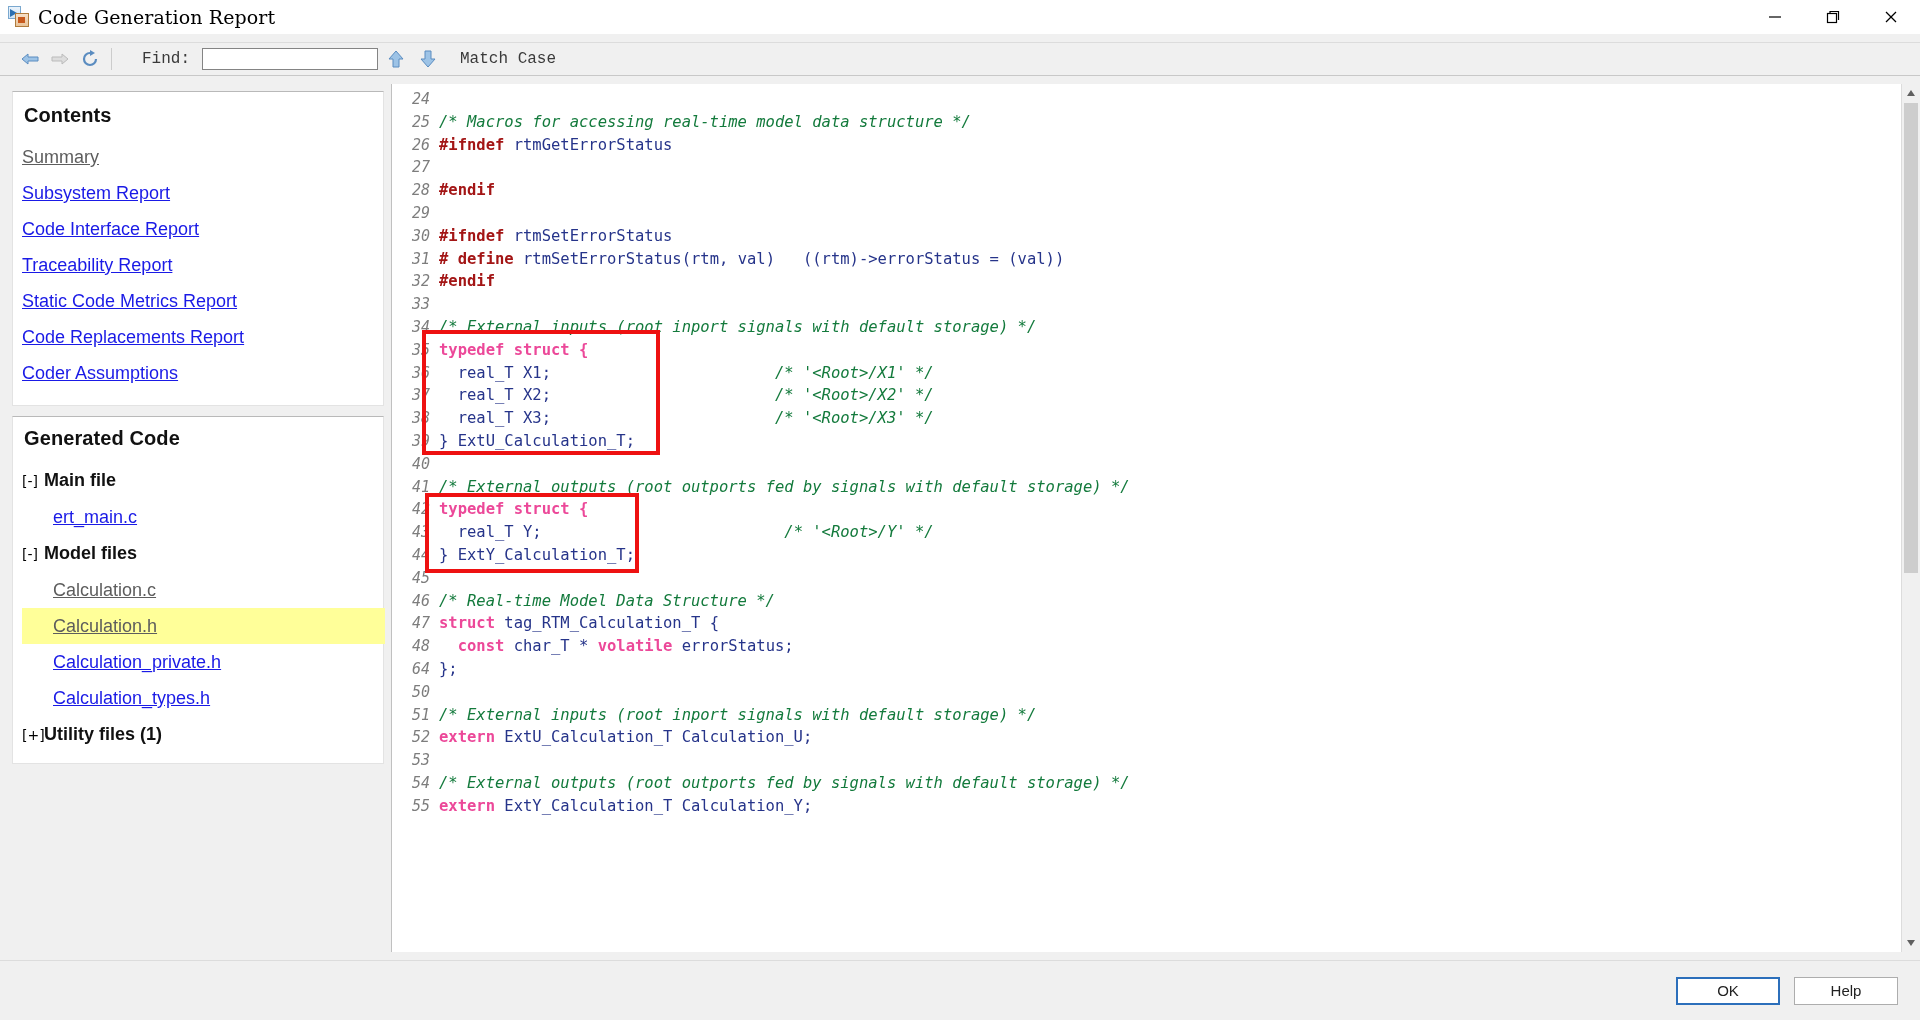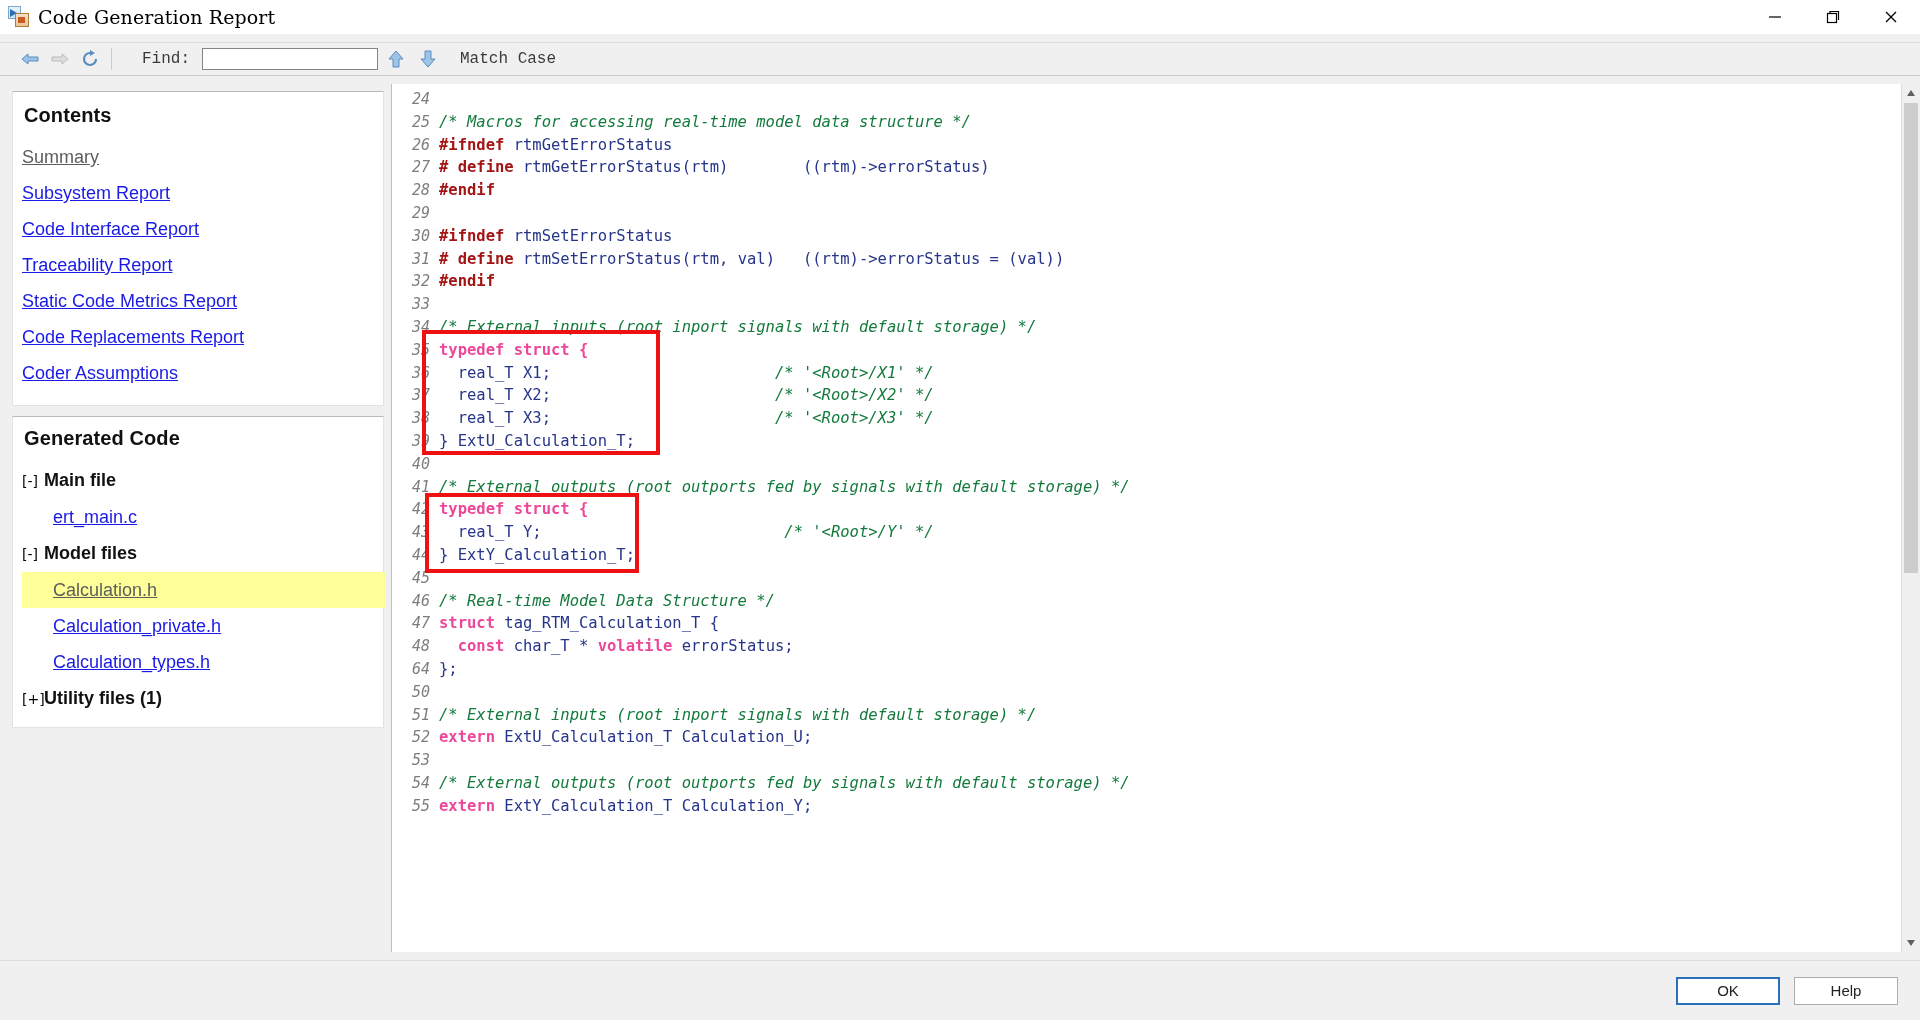--- a/index.html
+++ b/index.html
@@ -389,37 +389,38 @@
         <div class="tree-row">
           <span class="tree-toggle">[-]</span>
           <span class="tree-label">Main file</span>
         </div>
         <a class="link file">ert_main.c</a>
 
         <div class="tree-row">
           <span class="tree-toggle">[-]</span>
           <span class="tree-label">Model files</span>
         </div>
+        <a class="link file visited">Calculation.c</a>
         <a class="link highlight">Calculation.h</a>
         <a class="link file">Calculation_private.h</a>
         <a class="link file">Calculation_types.h</a>
 
         <div class="tree-row">
           <span class="tree-toggle">[+]</span>
           <span class="tree-label">Utility files (1)</span>
         </div>
       </div>
     </div>
 
     <div class="codewrap">
       <div class="code-area" id="code-area">
           <div class="code-line"><span class="lnum">24</span><span class="ltext"></span></div>
           <div class="code-line"><span class="lnum">25</span><span class="ltext"><span class="tok-cmt">/* Macros for accessing real-time model data structure */</span></span></div>
           <div class="code-line"><span class="lnum">26</span><span class="ltext"><span class="tok-pp">#ifndef </span><span class="tok-id">rtmGetErrorStatus</span></span></div>
-          <div class="code-line"><span class="lnum">27</span><span class="ltext"><span class="tok-pp"># define </span><span class="tok-id">rtmGetErrorStatus(rtm)        ((rtm)-&gt;errorStatus)</span></span></div>
+          <div class="code-line"><span class="lnum">27</span></div>
           <div class="code-line"><span class="lnum">28</span><span class="ltext"><span class="tok-pp">#endif</span></span></div>
           <div class="code-line"><span class="lnum">29</span><span class="ltext"></span></div>
           <div class="code-line"><span class="lnum">30</span><span class="ltext"><span class="tok-pp">#ifndef </span><span class="tok-id">rtmSetErrorStatus</span></span></div>
           <div class="code-line"><span class="lnum">31</span><span class="ltext"><span class="tok-pp"># define </span><span class="tok-id">rtmSetErrorStatus(rtm, val)   ((rtm)-&gt;errorStatus = (val))</span></span></div>
           <div class="code-line"><span class="lnum">32</span><span class="ltext"><span class="tok-pp">#endif</span></span></div>
           <div class="code-line"><span class="lnum">33</span><span class="ltext"></span></div>
           <div class="code-line"><span class="lnum">34</span><span class="ltext"><span class="tok-cmt">/* External inputs (root inport signals with default storage) */</span></span></div>
           <div class="code-line"><span class="lnum">35</span><span class="ltext"><span class="tok-kw">typedef struct {</span></span></div>
           <div class="code-line"><span class="lnum">36</span><span class="ltext"><span class="tok-id">  real_T X1;</span><span class="tok-plain">                        </span><span class="tok-cmt">/* '&lt;Root&gt;/X1' */</span></span></div>
           <div class="code-line"><span class="lnum">37</span><span class="ltext"><span class="tok-id">  real_T X2;</span><span class="tok-plain">                        </span><span class="tok-cmt">/* '&lt;Root&gt;/X2' */</span></span></div>

